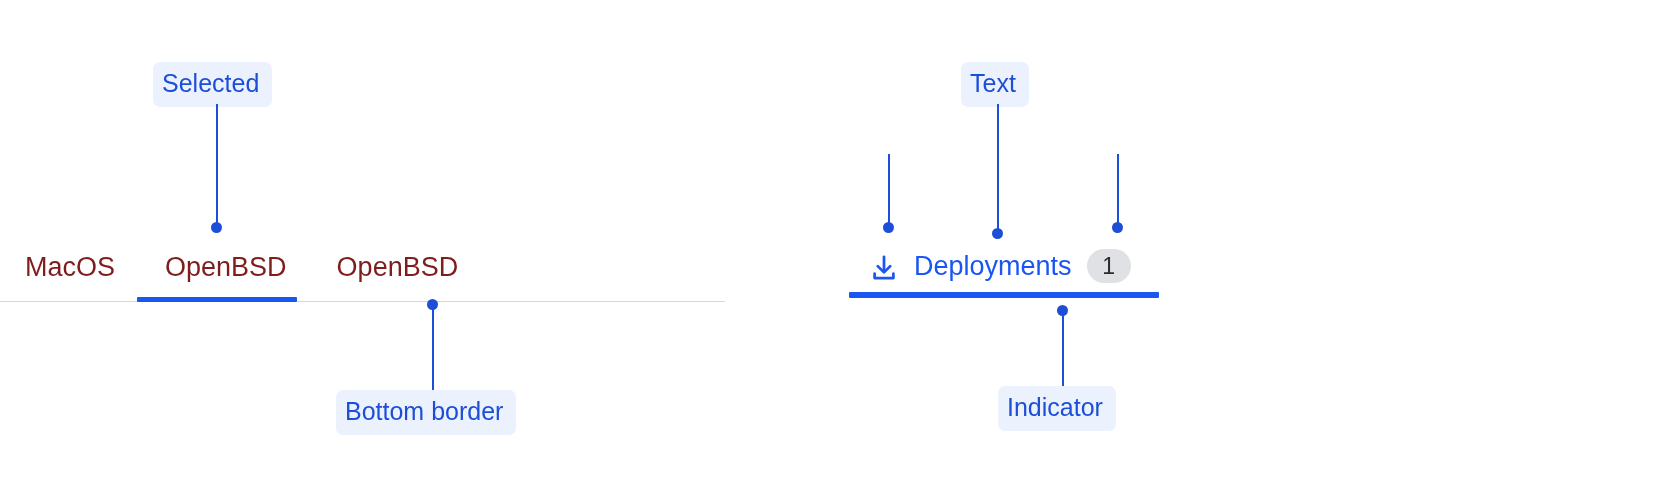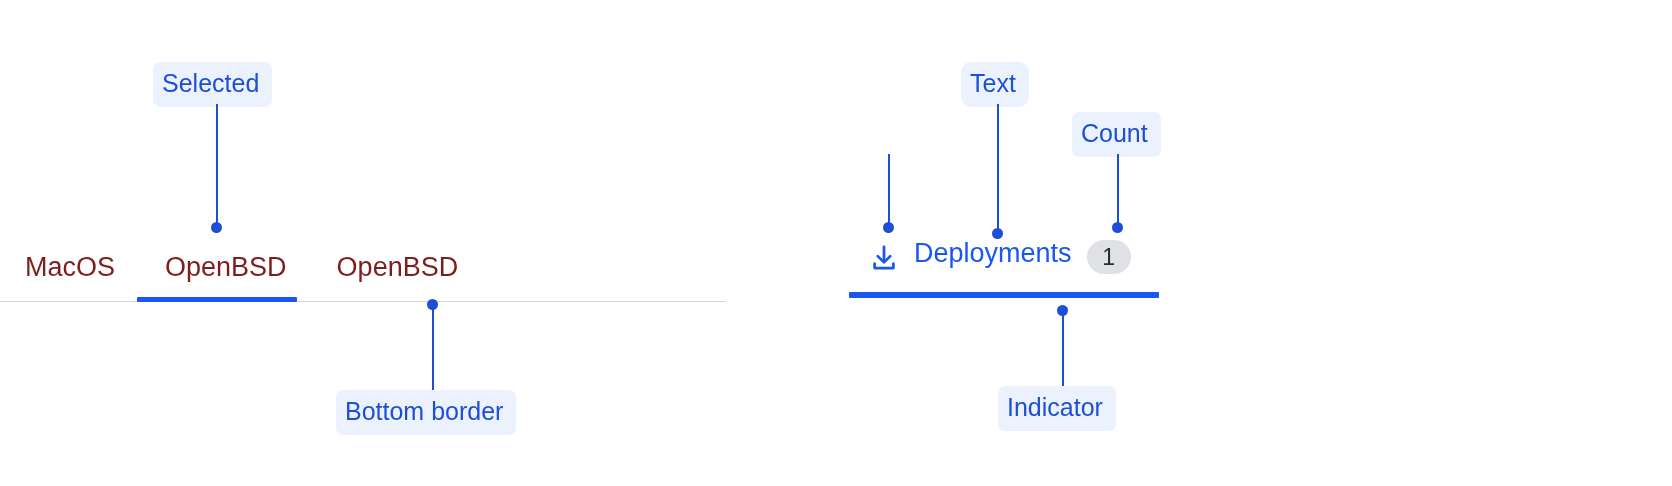--- a/index.html
+++ b/index.html
@@ -98,20 +98,21 @@
     left: 849px;
     top: 240px;
     width: 312px;
     height: 62px;
   }
   #right-tab {
     position: absolute;
     left: 20px;
     top: 0;
     display: flex;
+    align-items: center;
     gap: 15px;
     height: 52px;
   }
   #deployments-icon {
     width: 30px;
     height: 30px;
     display: block;
     margin-top: 3px;
   }
   #deployments-label {
@@ -164,25 +165,24 @@
     <div id="left-active-indicator"></div>
   </div>
 
   <div class="dot" style="left:427px; top:299px;"></div>
   <div class="leader" style="left:432px; top:304px; height:86px;"></div>
   <div class="anno" style="left:336px; top:390px;">Bottom border</div>
 
   <div class="leader" style="left:888px; top:154px; height:72px;"></div>
   <div class="dot" style="left:883px; top:222px;"></div>
 
-  <div class="anno" style="left:961px; top:62px;border-radius:10px;">Text</div>
+  <div class="anno" style="left:961px; top:62px;">Text</div>
   <div class="leader" style="left:997px; top:104px; height:128px;"></div>
   <div class="dot" style="left:992px; top:228px;"></div>
 
-  <div class="anno" style="left:1072px; top:112px;">Count</div>
   <div class="leader" style="left:1117px; top:154px; height:72px;"></div>
   <div class="dot" style="left:1112px; top:222px;"></div>
 
   <div id="right-tabbar">
     <div id="right-tab">
       <span>
         <svg id="deployments-icon" viewBox="0 0 24 24" fill="none" stroke="#1A56F0" stroke-width="2.2" stroke-linecap="round" stroke-linejoin="round">
           <path d="M12 3 L12 15"></path>
           <path d="M7 10.5 L12 15.5 L17 10.5"></path>
           <path d="M4.5 16.5 L4.5 20 L19.5 20 L19.5 16.5"></path>

